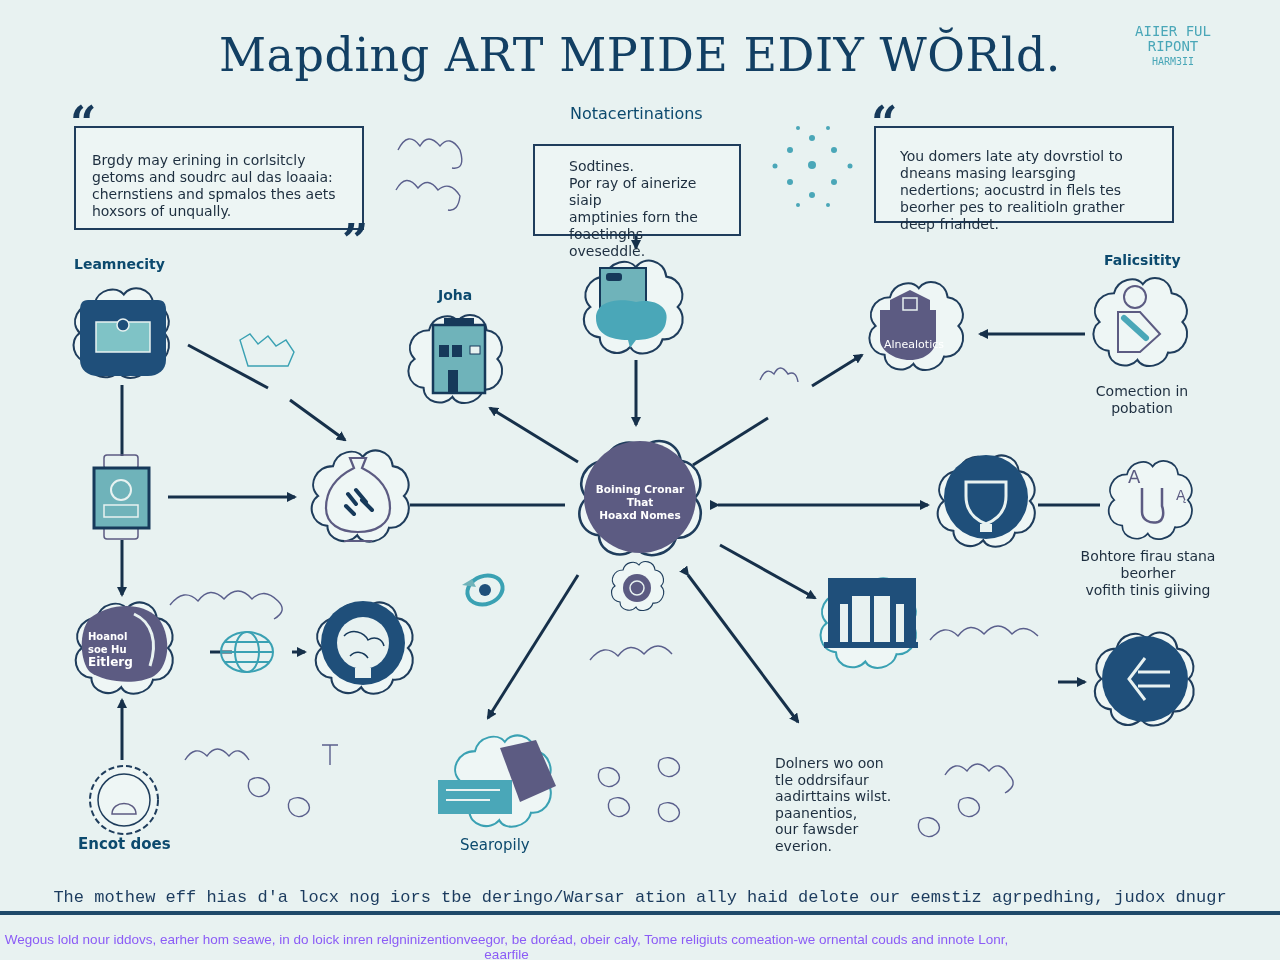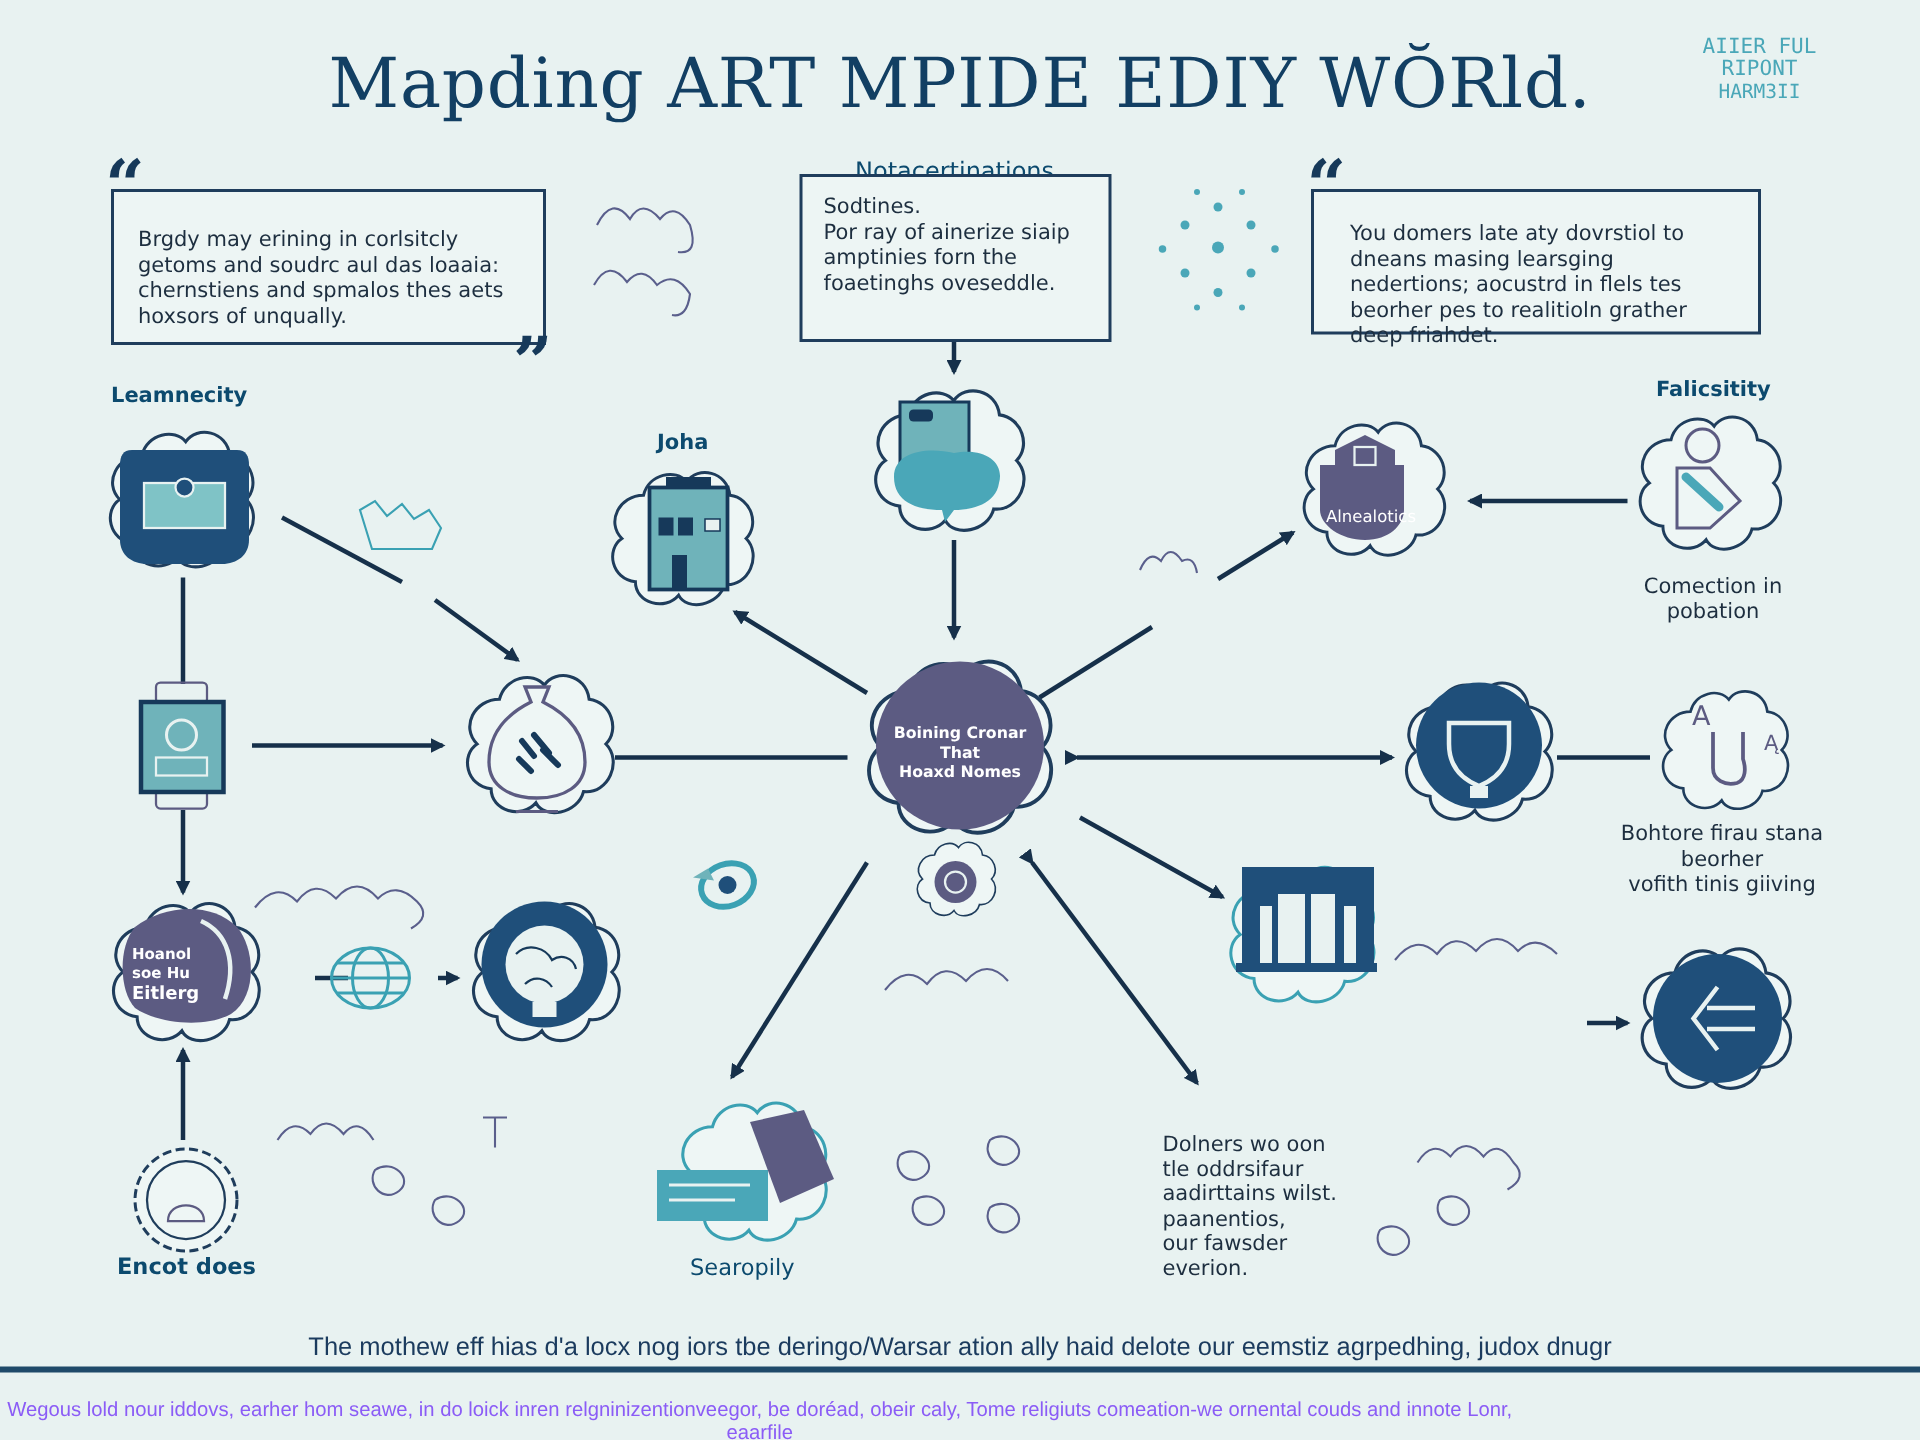--- a/index.html
+++ b/index.html
@@ -40,40 +40,40 @@
   .label.bold { font-weight: bold; }
   .caption { font-size: 14px; line-height: 17px; color: #1d2e3f; text-align: center; }
   svg { position: absolute; left: 0; top: 0; }
   #footer-line {
     left: 0; top: 911px; width: 1280px; height: 4px;
     background: #1f4a6a;
   }
   #footer-top {
     left: 0; width: 1280px; top: 888px;
     text-align: center; font-size: 17px; color: #1b3b5e;
-    font-family: Liberation Sans, sans-serif;
+    font-family: Liberation Mono, monospace;
   }
   #footer-bottom {
     left: 0; width: 1013px; top: 932px;
     text-align: center; font-size: 13.5px; color: #8b5cf6;
     font-family: "Liberation Sans", sans-serif;
   }
   .center-text {
     text-align: center; color: #ffffff; font-size: 10.5px; font-weight: bold;
     line-height: 13px;
   }
 </style>
 </head>
 <body>
 
 <div id="title" class="abs">Mapding ART MPIDE EDIY WŎRld.</div>
 <div id="brand" class="abs">
   <div>AIIER FUL</div>
   <div>RIPONT</div>
-  <div style="font-size:13px;">HARM3II</div>
+  <div style="font-size:10px;">HARM3II</div>
 </div>
 
 <svg width="1280" height="960" viewBox="0 0 1280 960">
   <defs>
     <marker id="arr" markerWidth="10" markerHeight="10" refX="8" refY="5" orient="auto" markerUnits="userSpaceOnUse">
       <path d="M0,0 L10,5 L0,10 z" fill="#16304a"></path>
     </marker>
     <symbol id="cloud" viewBox="0 0 120 120">
       <path d="M30,28 C34,12 54,8 62,18 C70,6 92,10 94,28 C110,30 116,50 106,60 C118,72 108,96 90,94 C86,110 62,114 56,102 C46,114 24,108 24,92 C6,90 2,68 14,60 C2,48 12,28 30,28 Z" fill="#eef6f5" stroke="#1f3d5c" stroke-width="2.2"></path>
     </symbol>
@@ -280,21 +280,21 @@
   </g>
 </svg>
 
 <div class="abs quote-box" style="left:74px; top:126px; width:290px; height:104px;">
   <div>Brgdy may erining in corlsitcly getoms and soudrc aul das loaaia: chernstiens and spmalos thes aets hoxsors of unqually.</div>
 </div>
 <div class="abs quote-mark" style="left:70px; top:108px;">“</div>
 <div class="abs quote-mark" style="left:342px; top:226px;">”</div>
 
 <div class="abs label" style="left:570px; top:104px; font-size:16px;">Notacertinations</div>
-<div class="abs quote-box" style="left:533px; top:116px; width:208px; height:112px; padding:12px 14px;">
+<div class="abs quote-box" style="left:533px; top:144px; width:208px; height:92px; padding:12px 34px;">
   <div>Sodtines.</div>
   <div>Por ray of ainerize siaip</div>
   <div>amptinies forn the</div>
   <div>foaetinghs oveseddle.</div>
 </div>
 
 <div class="abs quote-box" style="left:874px; top:126px; width:300px; height:97px; padding:20px 24px 10px 24px;">
   <div>You domers late aty dovrstiol to dneans masing learsging nedertions; aocustrd in flels tes beorher pes to realitioln grather deep friahdet.</div>
 </div>
 <div class="abs quote-mark" style="left:871px; top:108px;">“</div>

